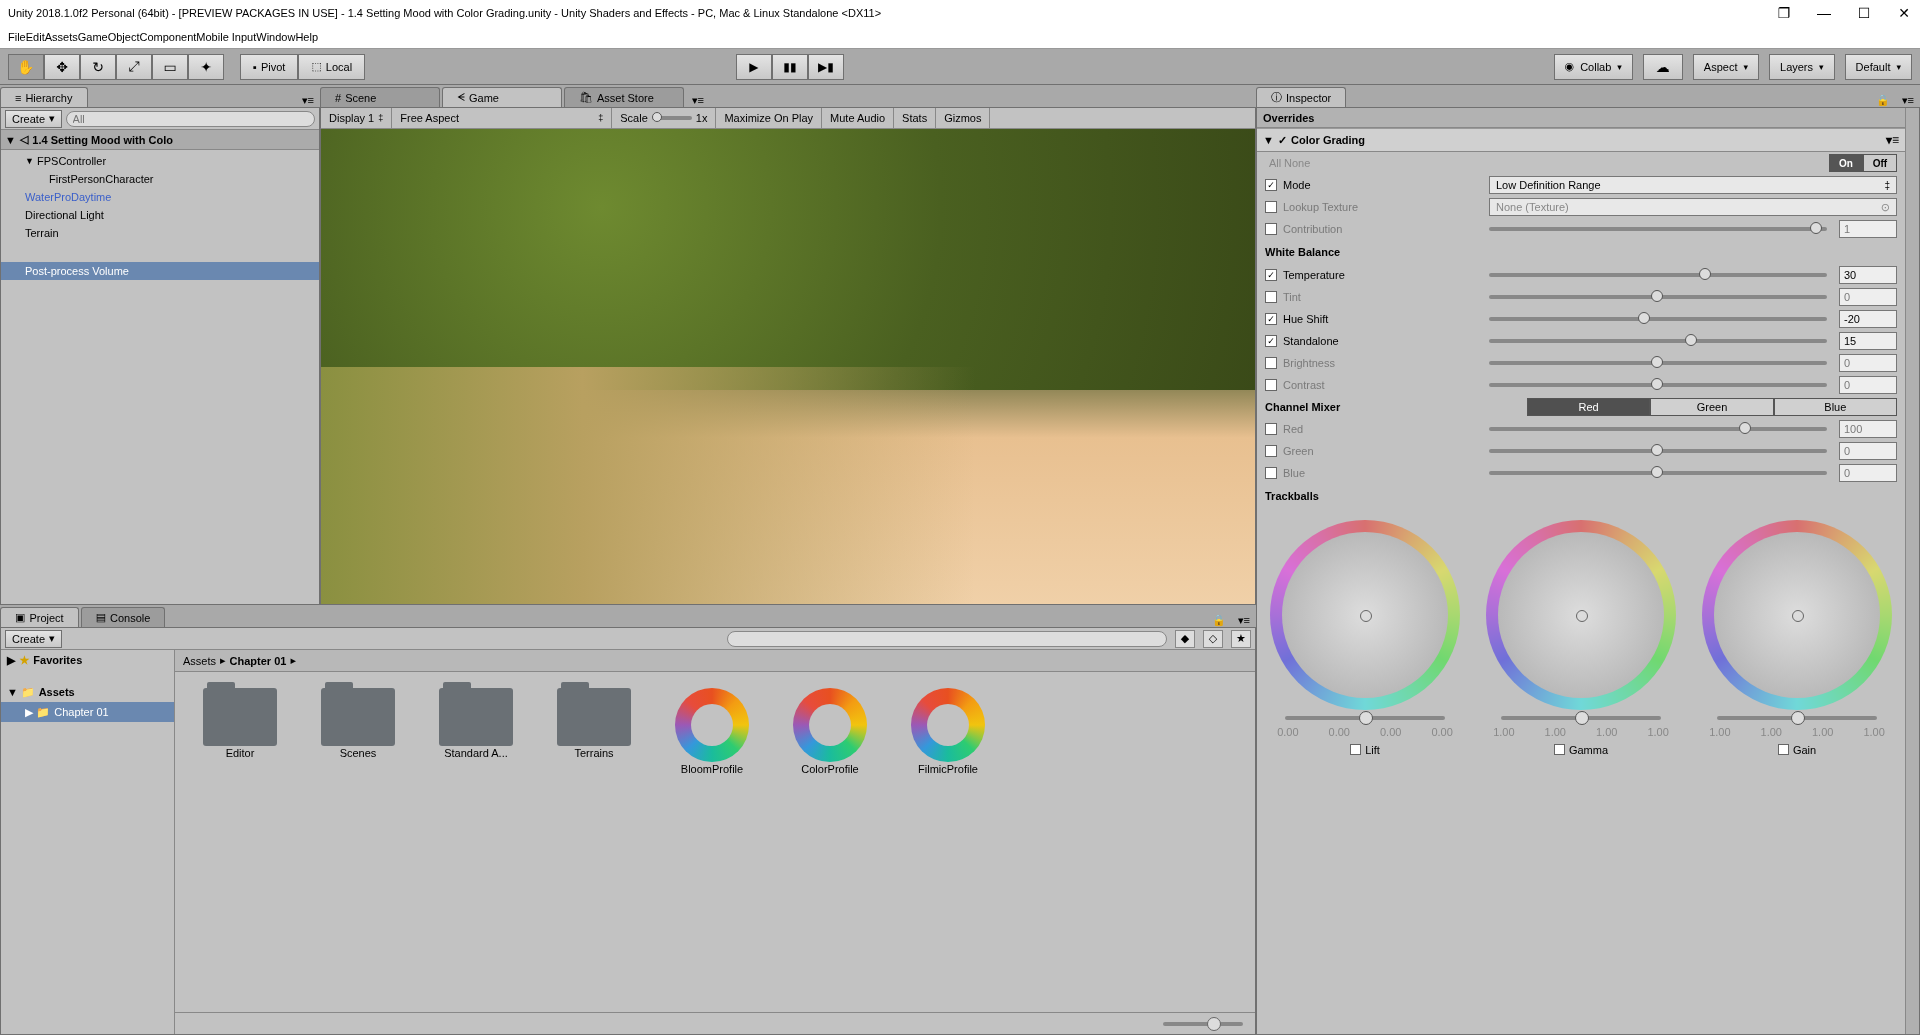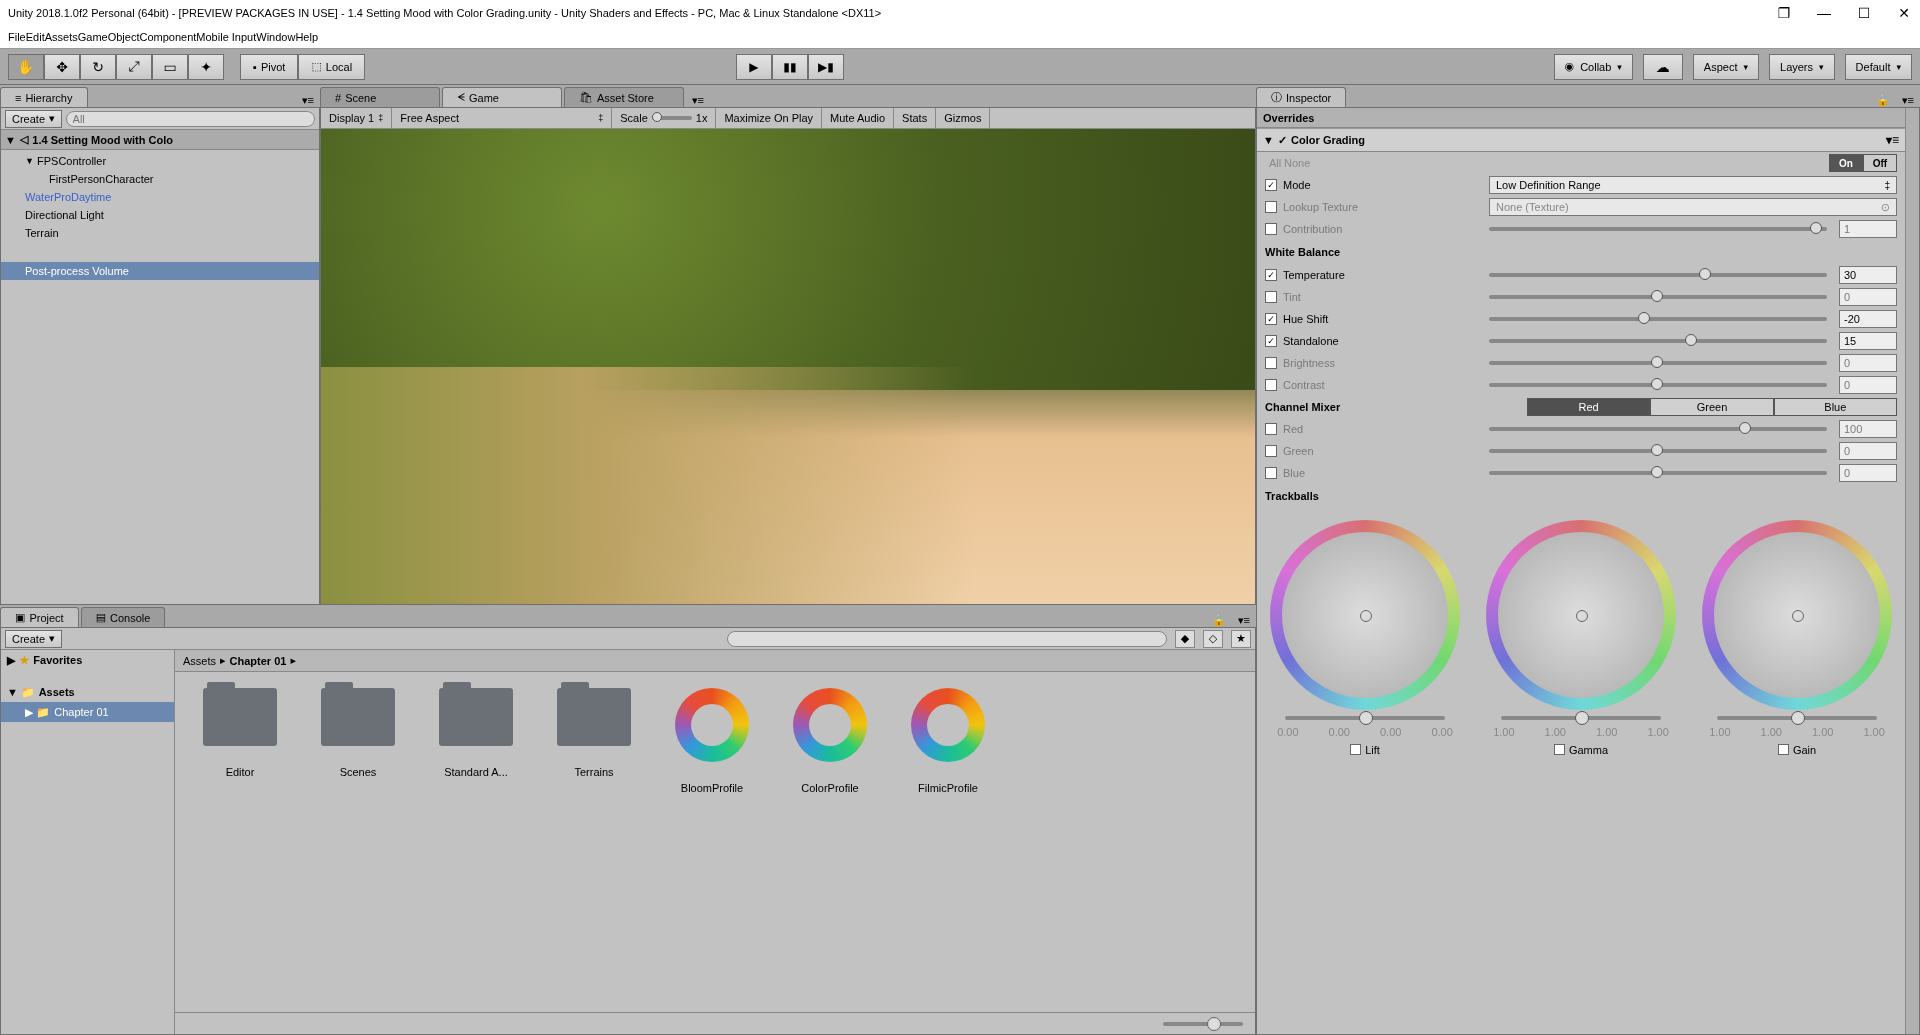--- a/index.html
+++ b/index.html
@@ -66,21 +66,21 @@
 .project-toolbar .mini { width: 20px; height: 18px; border: 1px solid #888; background: #ddd; display:flex; align-items:center; justify-content:center; }
 .project-split { flex: 1; display: flex; }
 .project-tree { width: 174px; border-right: 1px solid #888; }
 .project-tree .pt-item { height: 20px; display: flex; align-items: center; padding-left: 6px; gap: 4px; font-weight: bold; }
 .project-tree .pt-item.norm { font-weight: normal; padding-left: 24px; }
 .project-content { flex: 1; display: flex; flex-direction: column; }
 .breadcrumb { height: 22px; border-bottom: 1px solid #888; display: flex; align-items: center; padding: 0 8px; gap: 4px; background: #b8b8b8; }
 .breadcrumb .bc { }
 .breadcrumb .bc.bold { font-weight: bold; }
 .grid { flex: 1; display: flex; gap: 20px; padding: 16px; align-items: flex-start; }
-.grid-item { width: 98px; display: flex; flex-direction: column; align-items: center; gap: 20px; }
+.grid-item { width: 98px; display: flex; flex-direction: column; align-items: center; gap: 1px; }
 .folder-ico { width: 74px; height: 58px; background: #6a7075; border-radius: 3px; position: relative; }
 .folder-ico:before { content:""; position:absolute; top:-6px; left:4px; width:28px; height:10px; background:#6a7075; border-radius: 2px 2px 0 0; }
 .profile-ico { width: 74px; height: 74px; border-radius: 50%; background: conic-gradient(#e85020, #f39c12, #f1c40f, #2ecc71, #1abc9c, #3498db, #9b59b6, #e74c3c, #e85020); position: relative; }
 .profile-ico:after { content:""; position:absolute; top:16px; left:16px; right:16px; bottom:16px; background:#c2c2c2; border-radius:50%; }
 .grid-item .lbl { text-align: center; color: #000; }
 .zoom-bar { height: 22px; border-top: 1px solid #888; display:flex; align-items:center; justify-content:flex-end; padding:0 12px; }
 .zoom-bar .slider { width: 80px; height: 4px; background: #888; position: relative; border-radius:2px; }
 .zoom-bar .slider:after { content:""; position:absolute; width:12px; height:12px; background:#ddd; border:1px solid #666; border-radius:50%; top:-5px; left:44px; }
 
 

